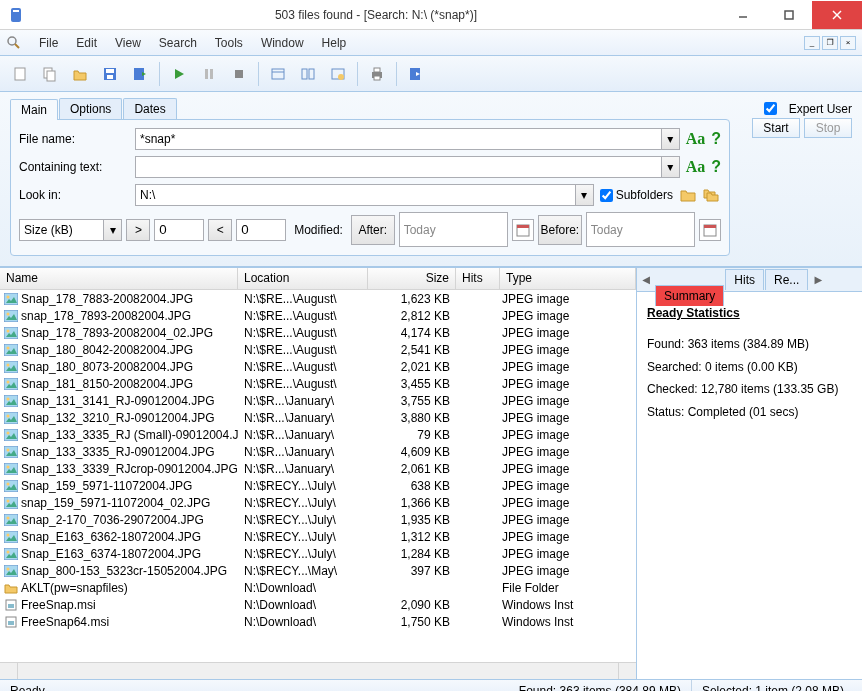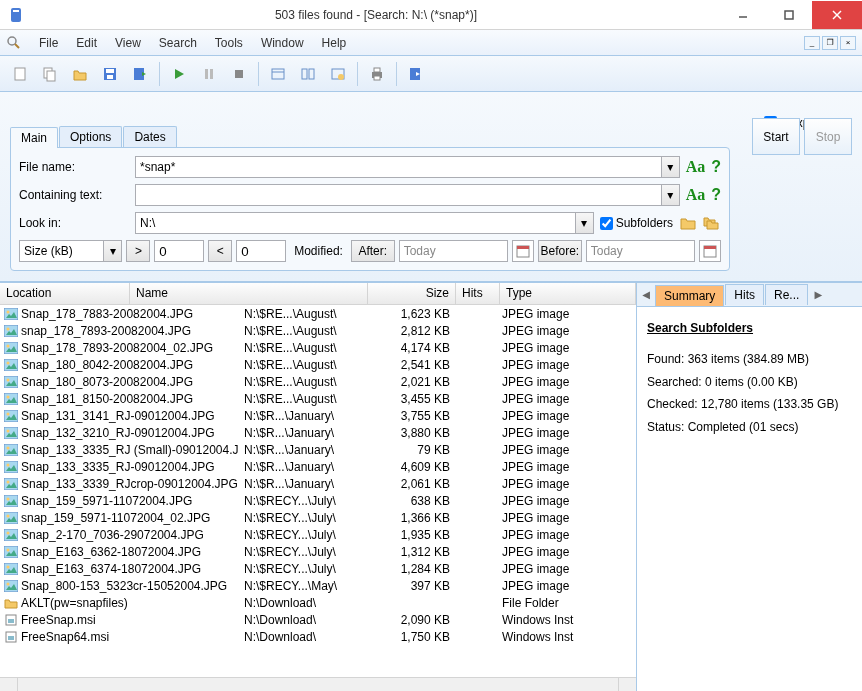--- a/index.html
+++ b/index.html
@@ -17,41 +17,41 @@
 .menu-item { padding: 3px 9px; color: #333; cursor: default; }
 .mdi-controls { margin-left: auto; display: flex; gap: 2px; }
 .mdi-btn { width: 16px; height: 14px; border: 1px solid #a8c9e8; background: #f0f6fc; font-size: 8px; display: flex; align-items: center; justify-content: center; }
 
 .toolbar { height: 36px; background: linear-gradient(to bottom, #f5f9fd, #e4eefa); border-bottom: 1px solid #a8c9e8; display: flex; align-items: center; padding: 4px 6px; gap: 2px; }
 .tool-btn { width: 28px; height: 28px; border: 1px solid transparent; display: flex; align-items: center; justify-content: center; border-radius: 2px; }
 .tool-sep { width: 1px; height: 24px; background: #b8d0e8; margin: 0 3px; }
 
 .search-panel { background: linear-gradient(to bottom, #f5f9fd, #e8f1fa); border-bottom: 1px solid #a8c9e8; padding: 6px 10px 10px; position: relative; }
 .tabs-row { display: flex; align-items: center; }
-.tab { padding: 3px 10px; border: 1px solid #a8c9e8; border-bottom: none; background: #e4eefa; margin-right: 1px; font-size: 12px; border-radius: 2px 2px 0 0; margin-top: 28px; }
+.tab { padding: 3px 10px; border: 1px solid #a8c9e8; border-bottom: none; background: #e4eefa; margin-right: 1px; font-size: 12px; border-radius: 2px 2px 0 0; }
 .tab.active { background: #f5f9fd; position: relative; top: 1px; }
 .expert-check { margin-left: auto; display: flex; align-items: center; gap: 12px; }
 .tab-content { border: 1px solid #a8c9e8; background: #f5f9fd; padding: 8px; border-radius: 0 4px 4px 4px; }
 .form-row { display: flex; align-items: center; margin-bottom: 6px; gap: 6px; }
 .form-label { width: 110px; font-size: 12px; }
 .combo { height: 22px; border: 1px solid #abadb3; background: #fff; position: relative; display: flex; align-items: center; padding: 0 4px; font-size: 12px; }
 .combo-arrow { position: absolute; right: 0; top: 0; width: 18px; height: 100%; border-left: 1px solid #abadb3; display: flex; align-items: center; justify-content: center; background: linear-gradient(#f6f6f6,#e4e4e4); }
 .aa-icon { color: #1a8c1a; font-weight: bold; font-size: 16px; font-family: Georgia, serif; }
 .qmark-icon { color: #1a8c1a; font-weight: bold; font-size: 16px; }
 .folder-icon { width: 18px; height: 16px; display: inline-block; }
 .size-row { display: flex; align-items: center; gap: 4px; }
 .small-combo { width: 104px; height: 22px; }
 .op-btn { width: 24px; height: 22px; border: 1px solid #abadb3; background: linear-gradient(#f6f6f6,#e4e4e4); display:flex; align-items:center; justify-content:center; }
 .num-input { width: 50px; height: 22px; border: 1px solid #abadb3; padding: 0 4px; background: #fff; }
 .date-label { font-size: 12px; padding: 0 4px; }
-.date-btn { width: 44px; height: 22px; border: 1px solid #abadb3; background: linear-gradient(#f6f6f6,#e4e4e4); font-size: 12px; display:flex; align-items:center; justify-content:center; }
-.date-input { width: 110px; height: 22px; border: 1px solid #abadb3; padding: 0 4px; background: #fff; color: #888; font-size: 12px; display:flex; align-items:center; }
+.date-btn { width: 44px; height: 30px; border: 1px solid #abadb3; background: linear-gradient(#f6f6f6,#e4e4e4); font-size: 12px; display:flex; align-items:center; justify-content:center; }
+.date-input { width: 110px; height: 35px; border: 1px solid #abadb3; padding: 0 4px; background: #fff; color: #888; font-size: 12px; display:flex; align-items:center; }
 .cal-icon { width: 22px; height: 22px; border: 1px solid #abadb3; background:#fff; display:flex; align-items:center; justify-content:center; }
 .right-controls { position: absolute; right: 10px; top: 26px; display: flex; gap: 4px; }
-.action-btn { width: 48px; height: 37px; border: 1px solid #a8c9e8; background: linear-gradient(#fefefe,#e8f1fa); font-size: 12px; display:flex; align-items:center; justify-content:center;text-align:center; }
+.action-btn { width: 48px; height: 20px; border: 1px solid #a8c9e8; background: linear-gradient(#fefefe,#e8f1fa); font-size: 12px; display:flex; align-items:center; justify-content:center;text-align:center; }
 .action-btn.disabled { color: #999; }
 
 .content-area { display: flex; height: 412px; border-top: 1px solid #a8c9e8; }
 .results-panel { flex: 1; display: flex; flex-direction: column; border-right: 1px solid #a8c9e8; overflow: hidden; }
 .list-header { display: flex; height: 22px; background: linear-gradient(#fdfdfd,#eaeaea); border-bottom: 1px solid #d4d4d4; }
 .col-head { padding: 3px 6px; border-right: 1px solid #d4d4d4; font-size: 12px; }
 .col-name { width: 238px; }
 .col-location { width: 130px; }
 .col-size { width: 88px; text-align: right; }
 .col-hits { width: 44px; }
@@ -65,21 +65,21 @@
 .cell-type { flex: 1; padding-left: 2px; white-space: nowrap; overflow: hidden; }
 .file-icon { width: 14px; height: 12px; flex-shrink: 0; display:inline-flex; }
 .hscroll { height: 17px; background: #f0f0f0; border-top: 1px solid #d4d4d4; position: relative; }
 .hscroll::before { content: ''; position: absolute; left: 0; width: 17px; height: 100%; border-right: 1px solid #d4d4d4; }
 .hscroll::after { content: ''; position: absolute; right: 0; width: 17px; height: 100%; border-left: 1px solid #d4d4d4; }
 
 .side-panel { width: 225px; display: flex; flex-direction: column; }
 .side-tabs { display: flex; height: 24px; background: #e8f1fa; border-bottom: 1px solid #a8c9e8; align-items: center; }
 .side-tab-arrow { width: 18px; display:flex; align-items:center; justify-content:center; font-size:10px; color:#666; }
 .side-tab { padding: 3px 8px; font-size: 12px; border: 1px solid #a8c9e8; border-bottom: none; background: #e4eefa; margin-right: 1px; }
-.side-tab.active { background: #fdba74; position: relative; top: 1px; }
+.side-tab.active { background: #ef4444; position: relative; top: 16px; }
 .side-body { flex: 1; padding: 10px; background: #fff; font-size: 12px; line-height: 1.9; }
 .stats-title { font-weight: bold; text-decoration: underline; margin-bottom: 8px; }
 
 .statusbar { height: 23px; background: linear-gradient(#f5f9fd,#e4eefa); border-top: 1px solid #a8c9e8; display: flex; align-items: center; padding: 0 8px; font-size: 12px; }
 .status-cell { border-right: 1px solid #c0d4e8; padding: 0 10px; height: 100%; display: flex; align-items: center; }
 .status-left { flex: 1; border: none; padding-left: 2px; }
 
 svg { display: block; }
 input[type="checkbox"] { width: 13px; height: 13px; }
 </style>
@@ -303,22 +303,22 @@
             <rect x="1" y="2" width="12" height="3" fill="#c55"></rect>
           </svg>
         </div>
     </div>
   </div>
 </div>
 
 <div class="content-area">
   <div class="results-panel">
     <div class="list-header">
+      <div class="col-head col-name">Name</div>
       <div class="col-head col-location">Location</div>
-      <div class="col-head col-name">Name</div>
       <div class="col-head col-size">Size</div>
       <div class="col-head col-hits">Hits</div>
       <div class="col-head col-type">Type</div>
     </div>
     <div class="list-body" id="list-body">
         <div class="list-row">
           <div class="cell-name">
             <span class="file-icon">
               <svg width="14" height="12">
                 <rect width="14" height="12" fill="#a8d8f0" stroke="#6890c8"></rect>
@@ -638,21 +638,21 @@
   </div>
   <div class="side-panel">
     <div class="side-tabs">
       <div class="side-tab-arrow">◀</div>
       <div class="side-tab active">Summary</div>
       <div class="side-tab">Hits</div>
       <div class="side-tab">Re...</div>
       <div class="side-tab-arrow">▶</div>
     </div>
     <div class="side-body">
-      <div class="stats-title">Search Subfolders</div>
+      <div class="stats-title">Ready Statistics</div>
       <div>Found: 363 items (384.89 MB)</div>
       <div>Searched: 0 items (0.00 KB)</div>
       <div>Checked: 12,780 items (133.35 GB)</div>
       <div>Status: Completed (01 secs)</div>
     </div>
   </div>
 </div>
 
 <div class="statusbar">
   <div class="status-left">Ready</div>

